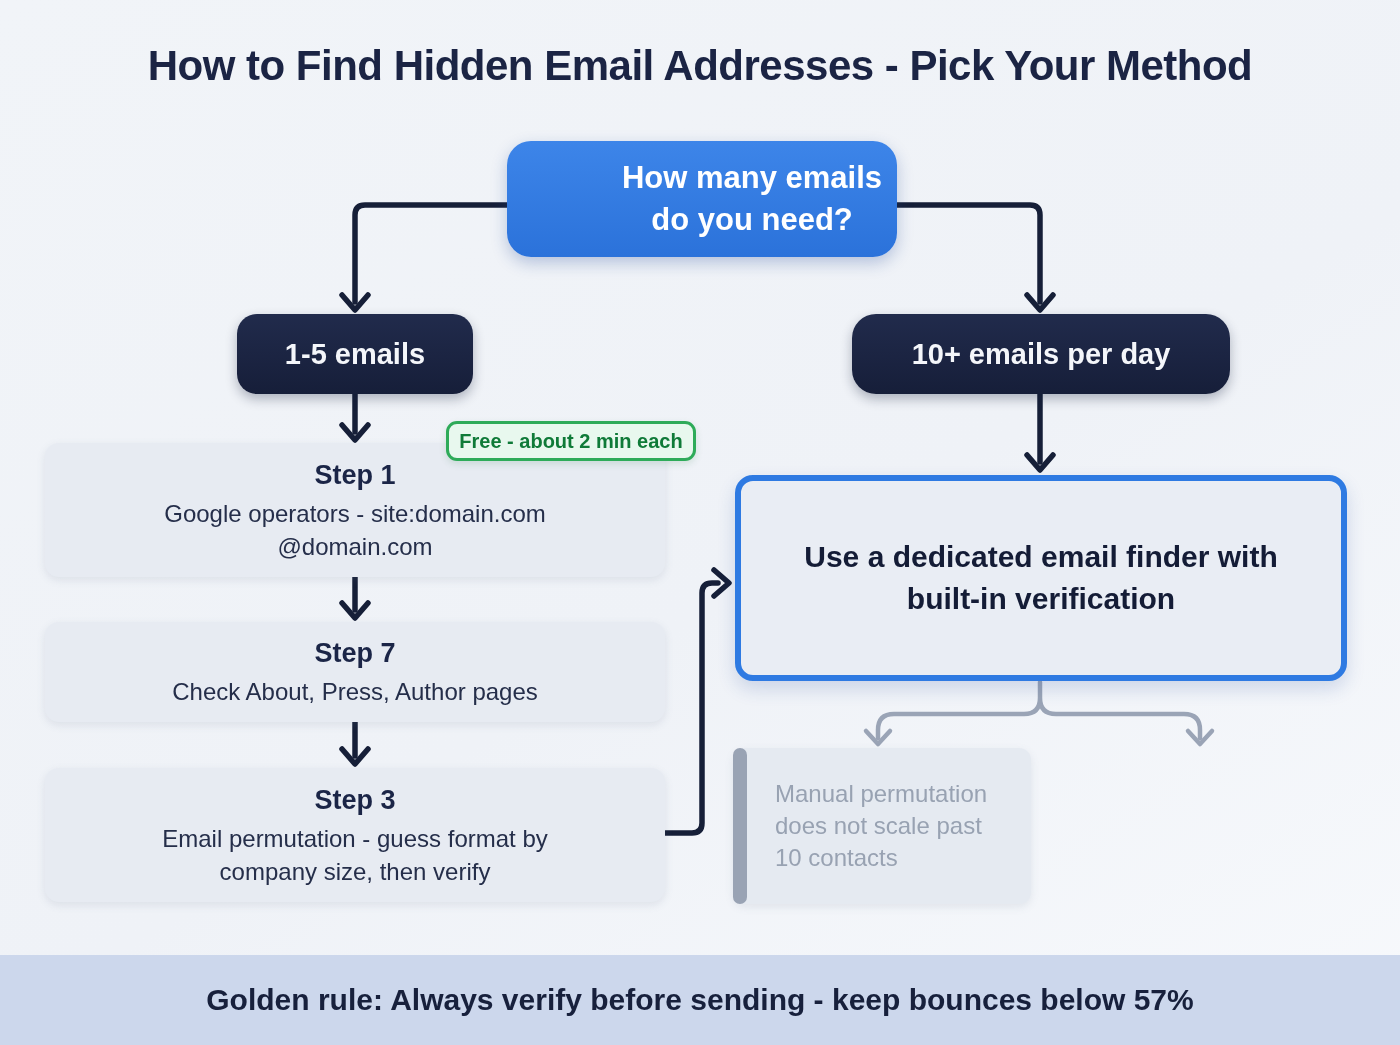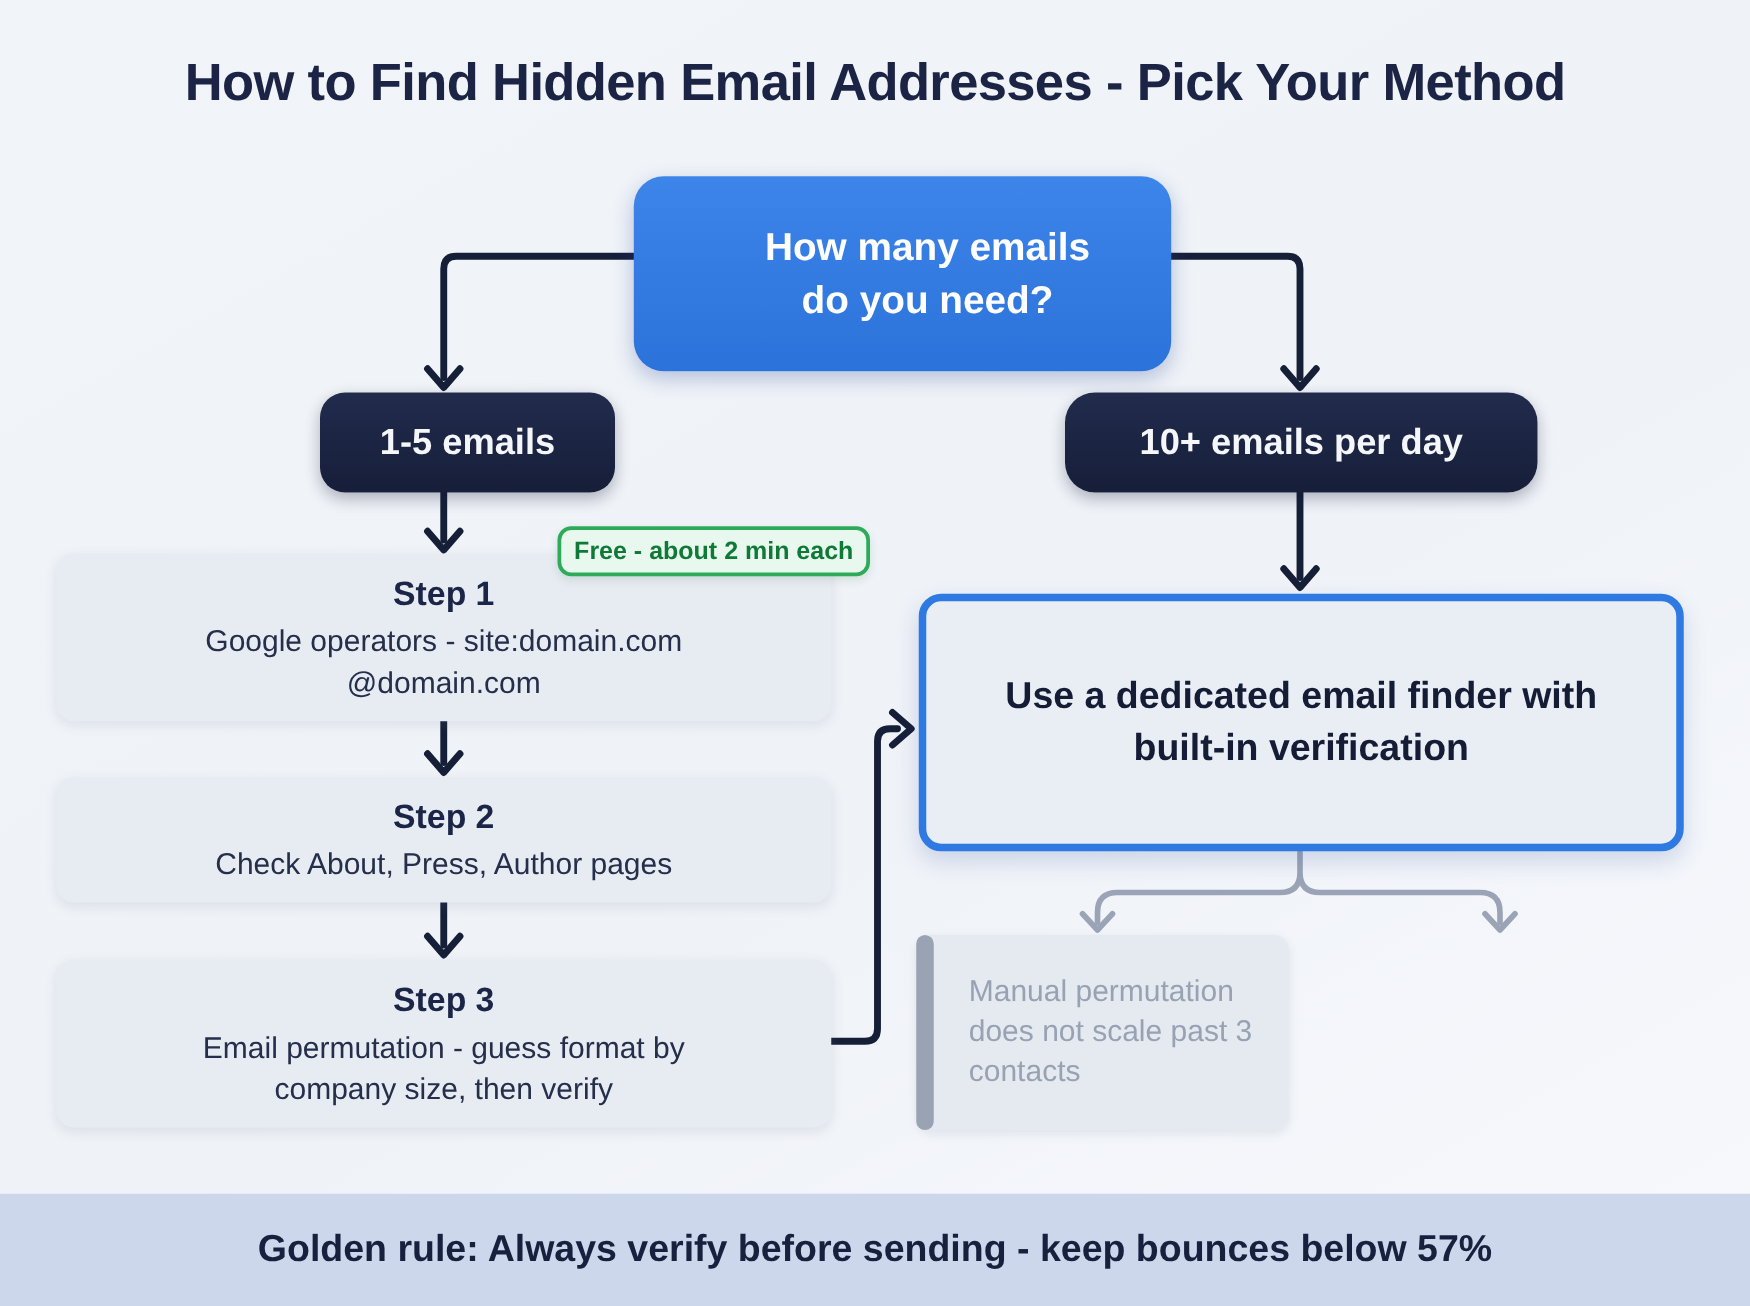--- a/index.html
+++ b/index.html
@@ -16,39 +16,39 @@
   }
   .page-title{
     position:absolute;left:0;top:42px;width:1400px;
     text-align:center;
     font-size:42px;font-weight:700;letter-spacing:-0.5px;
     color:#1b2444;
   }
   svg.connectors{position:absolute;left:0;top:0;}
 
   .decision{
-    position:absolute;left:507px;top:141px;width:390px;height:156px;
+    position:absolute;left:507px;top:141px;width:390px;height:116px;
     background:linear-gradient(180deg,#3d85e9 0%,#2b72da 100%);
     border-radius:24px;
     box-shadow:0 6px 16px rgba(30,70,150,.28);
-    display:flex;align-items:center;justify-content:center;padding-left:40px;
+    display:flex;align-items:center;justify-content:flex-end;
   }
   .decision .q{
     max-width:290px;text-align:center;
     color:#ffffff;font-size:31px;font-weight:700;line-height:42px;
   }
   .branch{
     position:absolute;top:314px;height:80px;
     background:linear-gradient(180deg,#212b4c 0%,#161e39 100%);
     border-radius:20px;
     box-shadow:0 5px 12px rgba(15,25,55,.3);
     display:flex;align-items:center;justify-content:center;
     color:#f4f6fa;font-size:29px;font-weight:700;
   }
-  .branch.left{left:237px;width:236px;margin-left:19px;}
+  .branch.left{left:237px;width:236px;}
   .branch.right{left:852px;width:378px;border-radius:24px;}
 
   .badge{
     position:absolute;left:446px;top:421px;width:250px;height:40px;
     background:#e8f8ee;
     border:3px solid #2eab59;border-radius:11px;
     box-sizing:border-box;
     box-shadow:0 3px 7px rgba(40,120,70,.15);
     display:flex;align-items:center;justify-content:center;
     color:#0f7a38;font-size:20px;font-weight:700;
@@ -161,34 +161,34 @@
 
   <div class="badge">
     <span>Free - about 2 min each</span>
   </div>
 
   <div class="stepbox" id="step1">
     <div class="step-title">Step 1</div>
     <div class="step-desc">Google operators - site:domain.com @domain.com</div>
   </div>
   <div class="stepbox" id="step2">
-    <div class="step-title">Step 2</div>
+    <div class="step-title">Step 7</div>
     <div class="step-desc">Check About, Press, Author pages</div>
   </div>
   <div class="stepbox" id="step3">
     <div class="step-title">Step 3</div>
     <div class="step-desc">Email permutation - guess format by company size, then verify</div>
   </div>
 
   <div class="finder">
     <div class="finder-label">Use a dedicated email finder with built-in verification</div>
   </div>
 
   <div class="warning" id="warn-manual">
     <div class="accent"></div>
-    <div class="wtext">Manual permutation does not scale past 3 contacts</div>
+    <div class="wtext">Manual permutation does not scale past 10 contacts</div>
   </div>
 
   <div class="footer">
     <div class="rule">Golden rule: Always verify before sending - keep bounces below 57%</div>
   </div>
 
 </div>
 
 </body></html>

